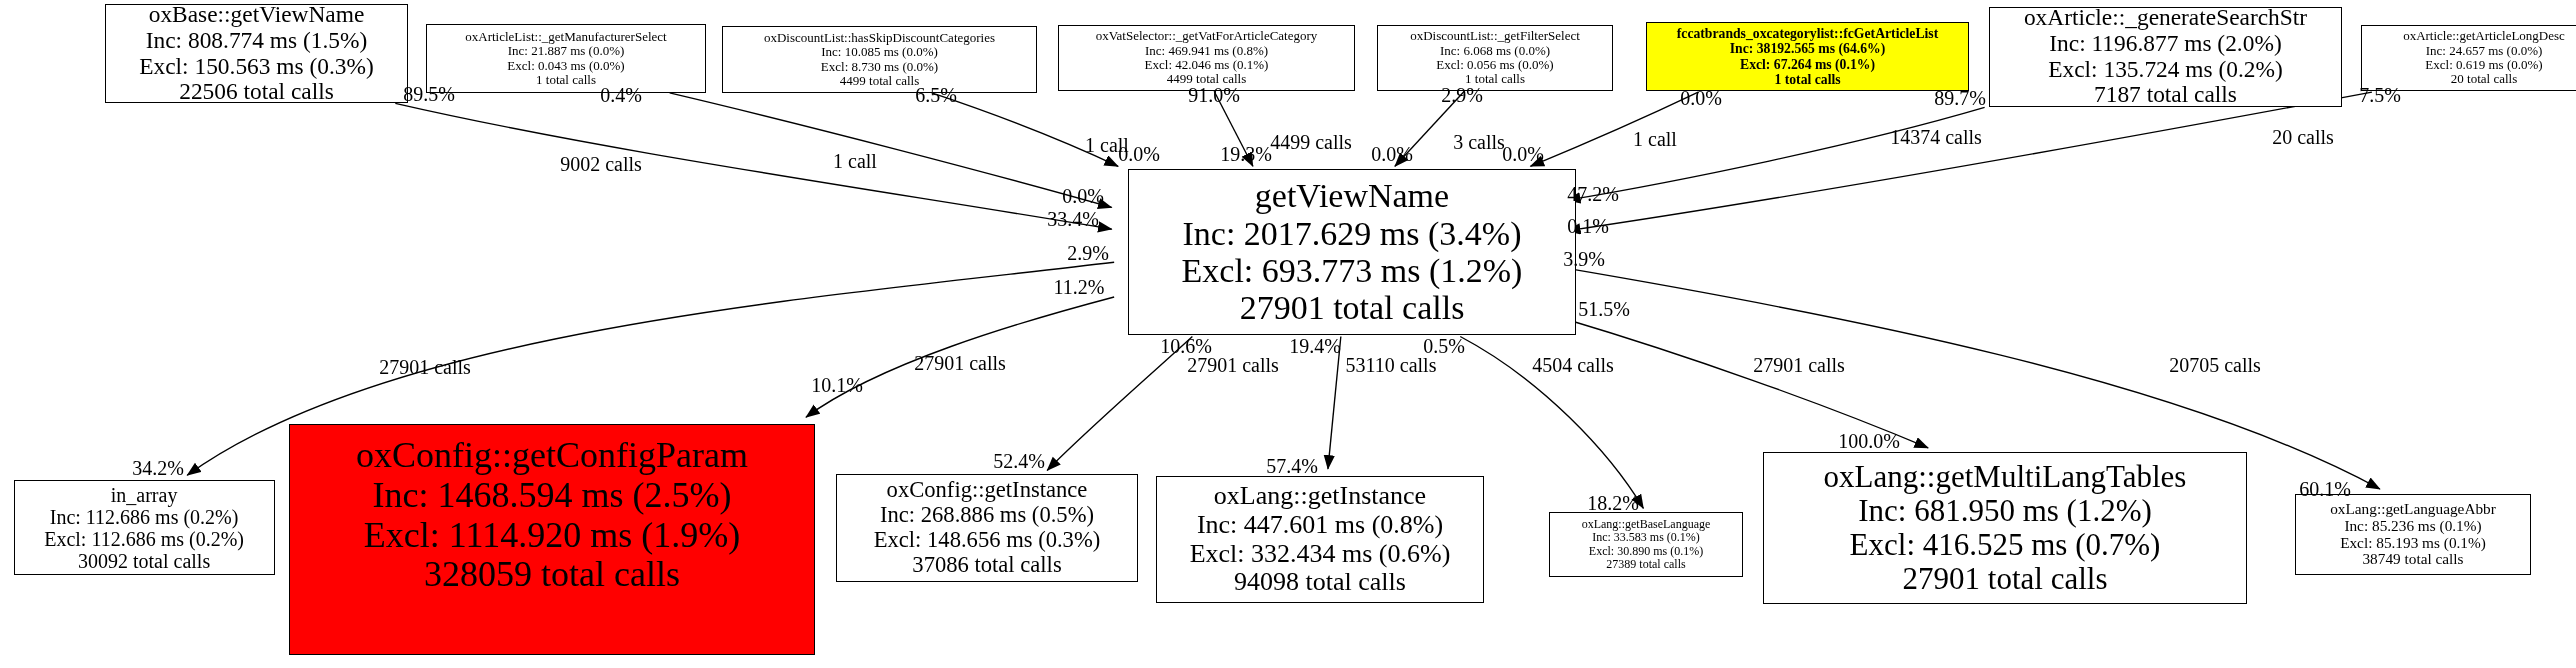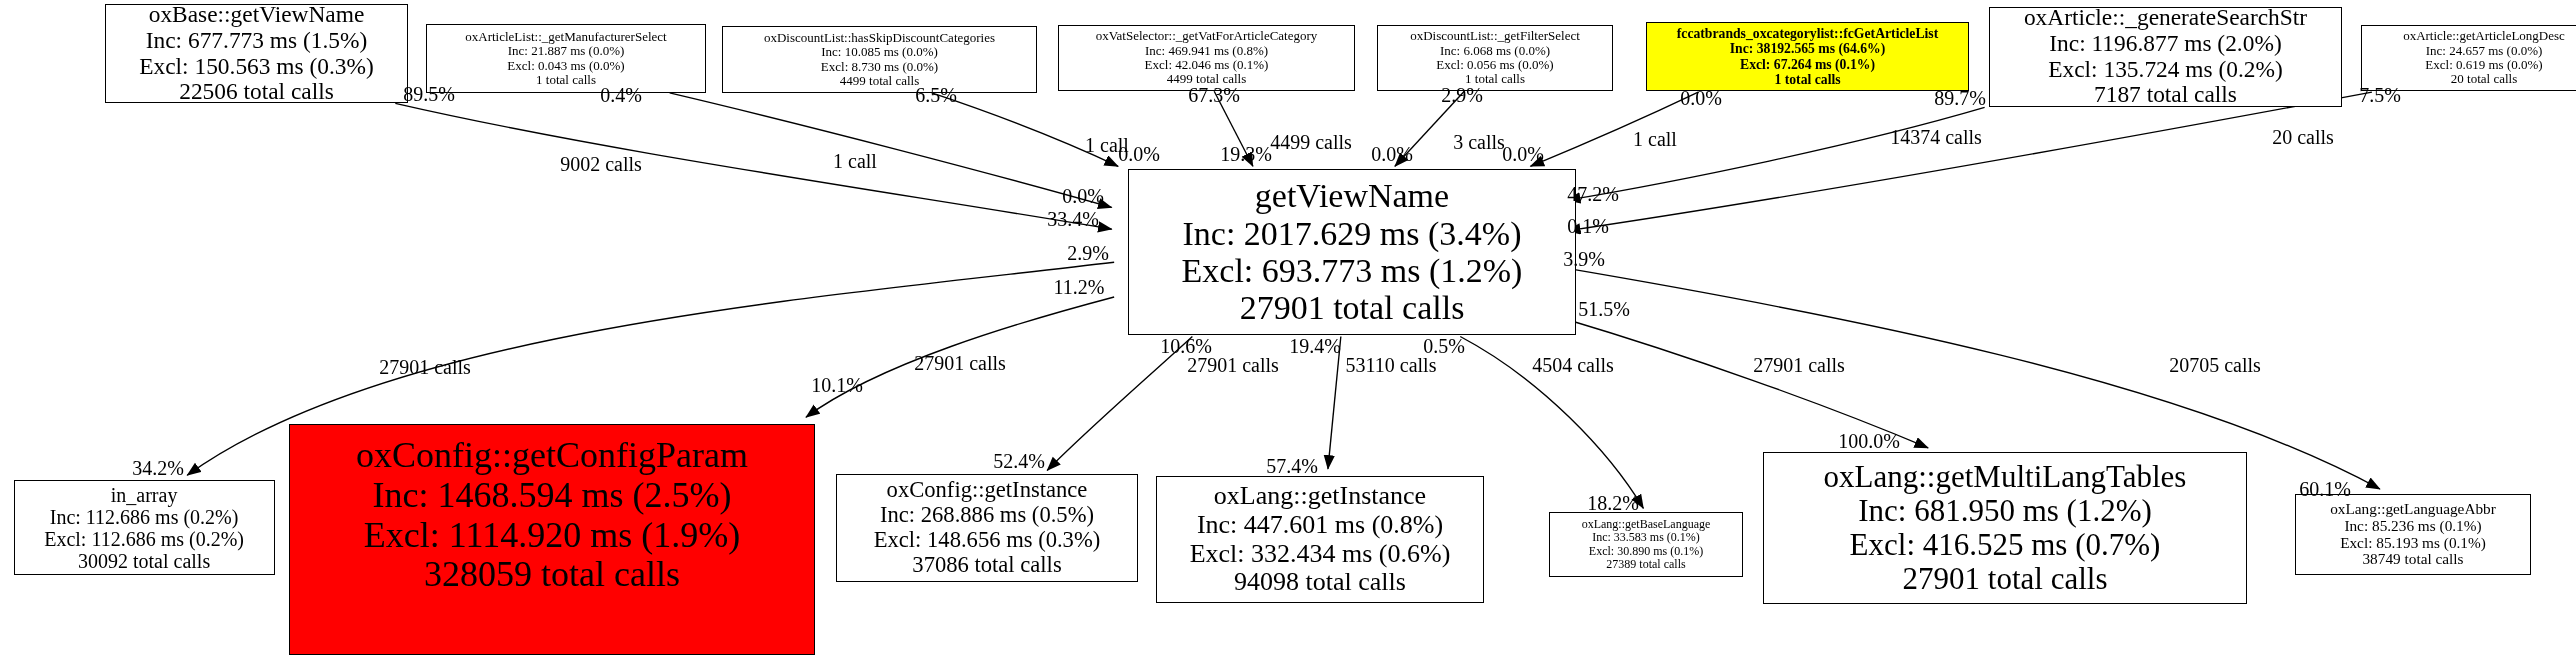--- a/index.html
+++ b/index.html
@@ -39,21 +39,21 @@
       <path d="M1478,417 C1420,470 1345,535 1298,583" marker-end="url(#arrow)"></path>
       <path d="M1662,417 L1646,581" marker-end="url(#arrow)"></path>
       <path d="M1810,417 C1910,470 1995,560 2037,630" marker-end="url(#arrow)"></path>
       <path d="M1939,395 C2090,440 2260,500 2390,555" marker-end="url(#arrow)"></path>
       <path d="M1939,332 C2280,390 2700,470 2950,606" marker-end="url(#arrow)"></path>
     </g>
   </svg>
 
   <div class="node" style="left:93px;top:4px;width:303px;height:99px;font-size:23.4px;">
     <div>oxBase::getViewName</div>
-    <div>Inc: 677.773 ms (1.5%)</div>
+    <div>Inc: 808.774 ms (1.5%)</div>
     <div>Excl: 150.563 ms (0.3%)</div>
     <div>22506 total calls</div>
   </div>
 
   <div class="node small" style="left:414px;top:24px;width:280px;height:69px;font-size:13px;">
     <div>oxArticleList::_getManufacturerSelect</div>
     <div>Inc: 21.887 ms (0.0%)</div>
     <div>Excl: 0.043 ms (0.0%)</div>
     <div>1 total calls</div>
   </div>
@@ -152,21 +152,21 @@
   <div class="node small" style="left:2283px;top:494px;width:236px;height:81px;font-size:15.3px;">
     <div>oxLang::getLanguageAbbr</div>
     <div>Inc: 85.236 ms (0.1%)</div>
     <div>Excl: 85.193 ms (0.1%)</div>
     <div>38749 total calls</div>
   </div>
 
   <span class="elabel" style="left:429px;top:94px;">89.5%</span>
   <span class="elabel" style="left:621px;top:95px;">0.4%</span>
   <span class="elabel" style="left:936px;top:95px;">6.5%</span>
-  <span class="elabel" style="left:1214px;top:95px;">67.3%</span>
+  <span class="elabel" style="left:1214px;top:95px;">91.0%</span>
   <span class="elabel" style="left:1462px;top:95px;">2.9%</span>
   <span class="elabel" style="left:1701px;top:98px;">0.0%</span>
   <span class="elabel" style="left:1960px;top:98px;">89.7%</span>
   <span class="elabel" style="left:2380px;top:95px;">7.5%</span>
   <span class="elabel" style="left:1088px;top:253px;">2.9%</span>
   <span class="elabel" style="left:1079px;top:287px;">11.2%</span>
   <span class="elabel" style="left:1186px;top:346px;">10.6%</span>
   <span class="elabel" style="left:1315px;top:346px;">19.4%</span>
   <span class="elabel" style="left:1444px;top:346px;">0.5%</span>
   <span class="elabel" style="left:1604px;top:309px;">51.5%</span>

